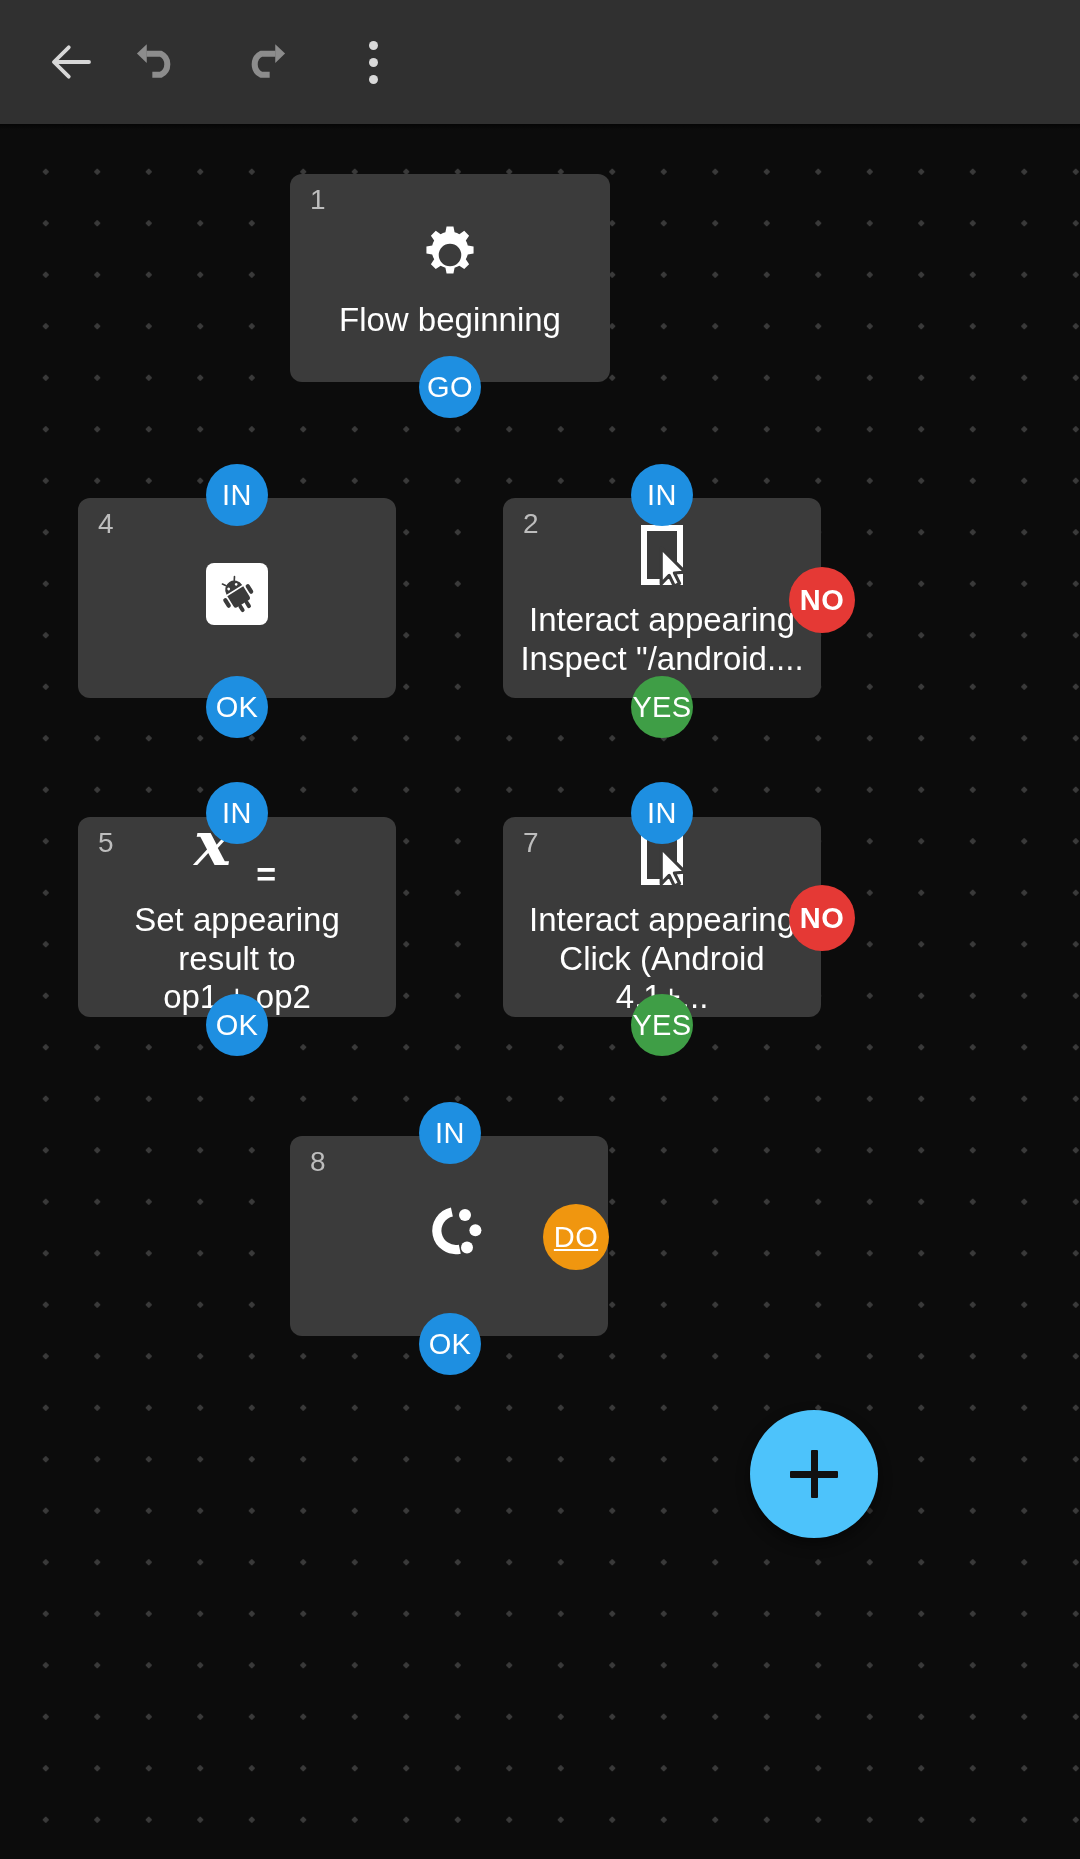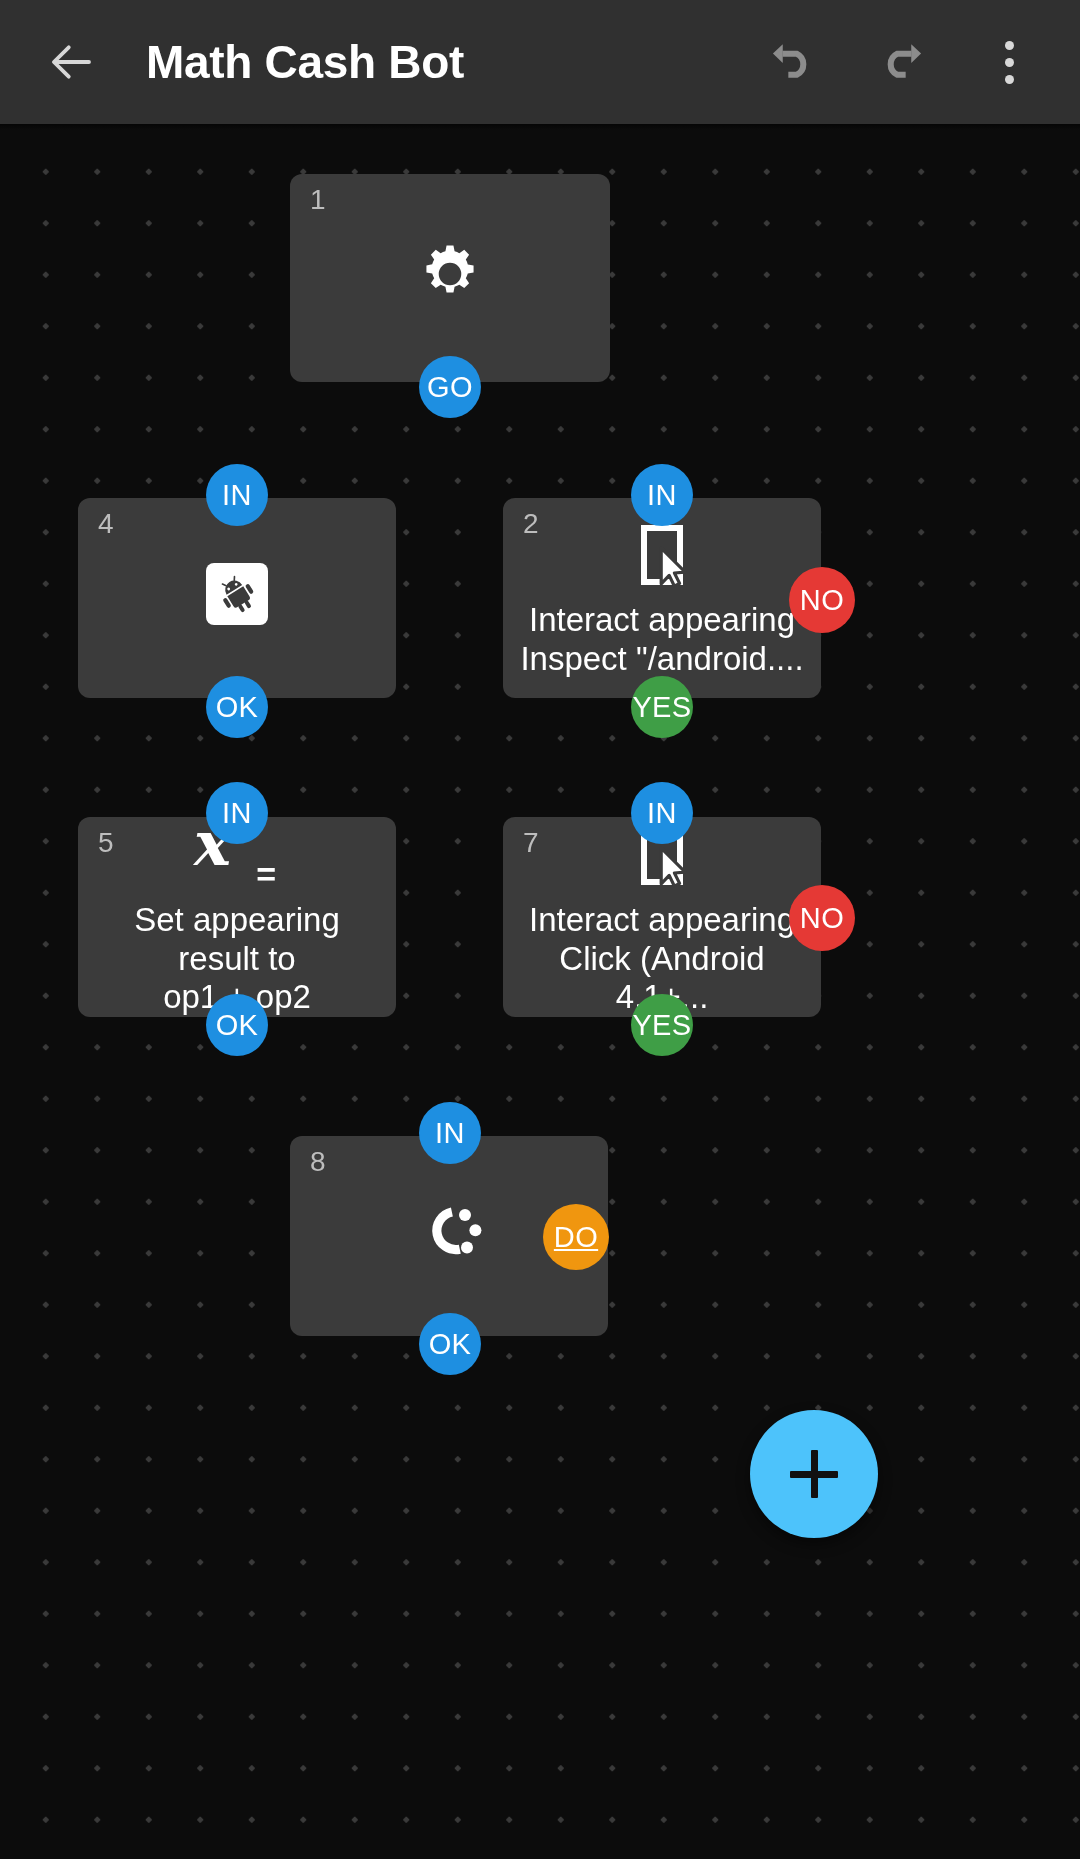--- a/index.html
+++ b/index.html
@@ -146,21 +146,21 @@
     font-size: 29px;
     letter-spacing: 0.4px;
     z-index: 25;
     text-align: center;
   }
   .port.sz-in   { width: 62px; height: 62px; }
   .port.sz-ok   { width: 62px; height: 62px; }
   .port.sz-big  { width: 66px; height: 66px; }
   .port.blue   { background: #1e8fe1; }
   .port.green  { background: #3f9e46; }
-  .port.red    { background: #e53935; }
+  .port.red    { background: #e53935; font-weight: bold; }
   .port.orange { background: #f0960f; }
 
   
   .fab {
     position: absolute;
     left: 750px;
     top: 1286px;
     width: 128px;
     height: 128px;
     border-radius: 50%;
@@ -221,21 +221,20 @@
 
 <div class="appbar">
 
   <div class="appbar-btn">
     <svg width="54" height="54" viewBox="0 0 24 24">
       <path d="M20 12 H5" stroke="#d7d7d7" stroke-width="1.7" fill="none" stroke-linecap="round"></path>
       <path d="M11 5.5 L4.4 12 L11 18.5" stroke="#d7d7d7" stroke-width="1.7" fill="none" stroke-linecap="round" stroke-linejoin="round"></path>
     </svg>
   </div>
 
-  <div class="appbar-title">Math Cash Bot</div>
 
   <div class="appbar-right">
 
     <div class="appbar-btn">
       <svg width="56" height="56" viewBox="0 0 24 24">
         <path d="M7.5 8.5 H13.6 a5 5 0 0 1 0 9 H10" stroke="#8c8c8c" stroke-width="2.6" fill="none" stroke-linecap="butt"></path>
         <path d="M7.6 4.4 L7.6 12.4 L3.4 8.4 Z" fill="#8c8c8c"></path>
       </svg>
     </div>
 
@@ -261,20 +260,21 @@
 <div class="canvas">
 
   <div class="node" style="left:290px; top:50px; width:320px; height:208px;">
     <span class="node-num">1</span>
     <div class="node-body">
       <div class="node-icon">
         <svg width="66" height="66" viewBox="0 0 24 24">
           <path fill="#ffffff" d="M12 1.6 l1.25 0 0.42 2.1 a8.5 8.5 0 0 1 1.73 0.72 l1.78-1.2 1.77 1.77 -1.2 1.78 a8.5 8.5 0 0 1 0.72 1.73 l2.1 0.42 0 2.5 -2.1 0.42 a8.5 8.5 0 0 1-0.72 1.73 l1.2 1.78 -1.77 1.77 -1.78-1.2 a8.5 8.5 0 0 1-1.73 0.72 l-0.42 2.1 -2.5 0 -0.42-2.1 a8.5 8.5 0 0 1-1.73-0.72 l-1.78 1.2 -1.77-1.77 1.2-1.78 a8.5 8.5 0 0 1-0.72-1.73 l-2.1-0.42 0-2.5 2.1-0.42 a8.5 8.5 0 0 1 0.72-1.73 l-1.2-1.78 1.77-1.77 1.78 1.2 a8.5 8.5 0 0 1 1.73-0.72 l0.42-2.1 z M12 7.9 a4.1 4.1 0 1 0 0.001 8.2 A4.1 4.1 0 0 0 12 7.9 z"></path>
         </svg>
       </div>
+      <div class="node-label">Flow beginning</div>
     </div>
   </div>
   <div class="port blue sz-ok" style="left:419px; top:232px;">GO</div>
 
   <div class="node" style="left:78px; top:374px; width:318px; height:200px;">
     <span class="node-num">4</span>
     <div class="node-body">
       <div class="node-icon">
         <div class="android-tile">
           <svg width="46" height="46" viewBox="0 0 24 24">

